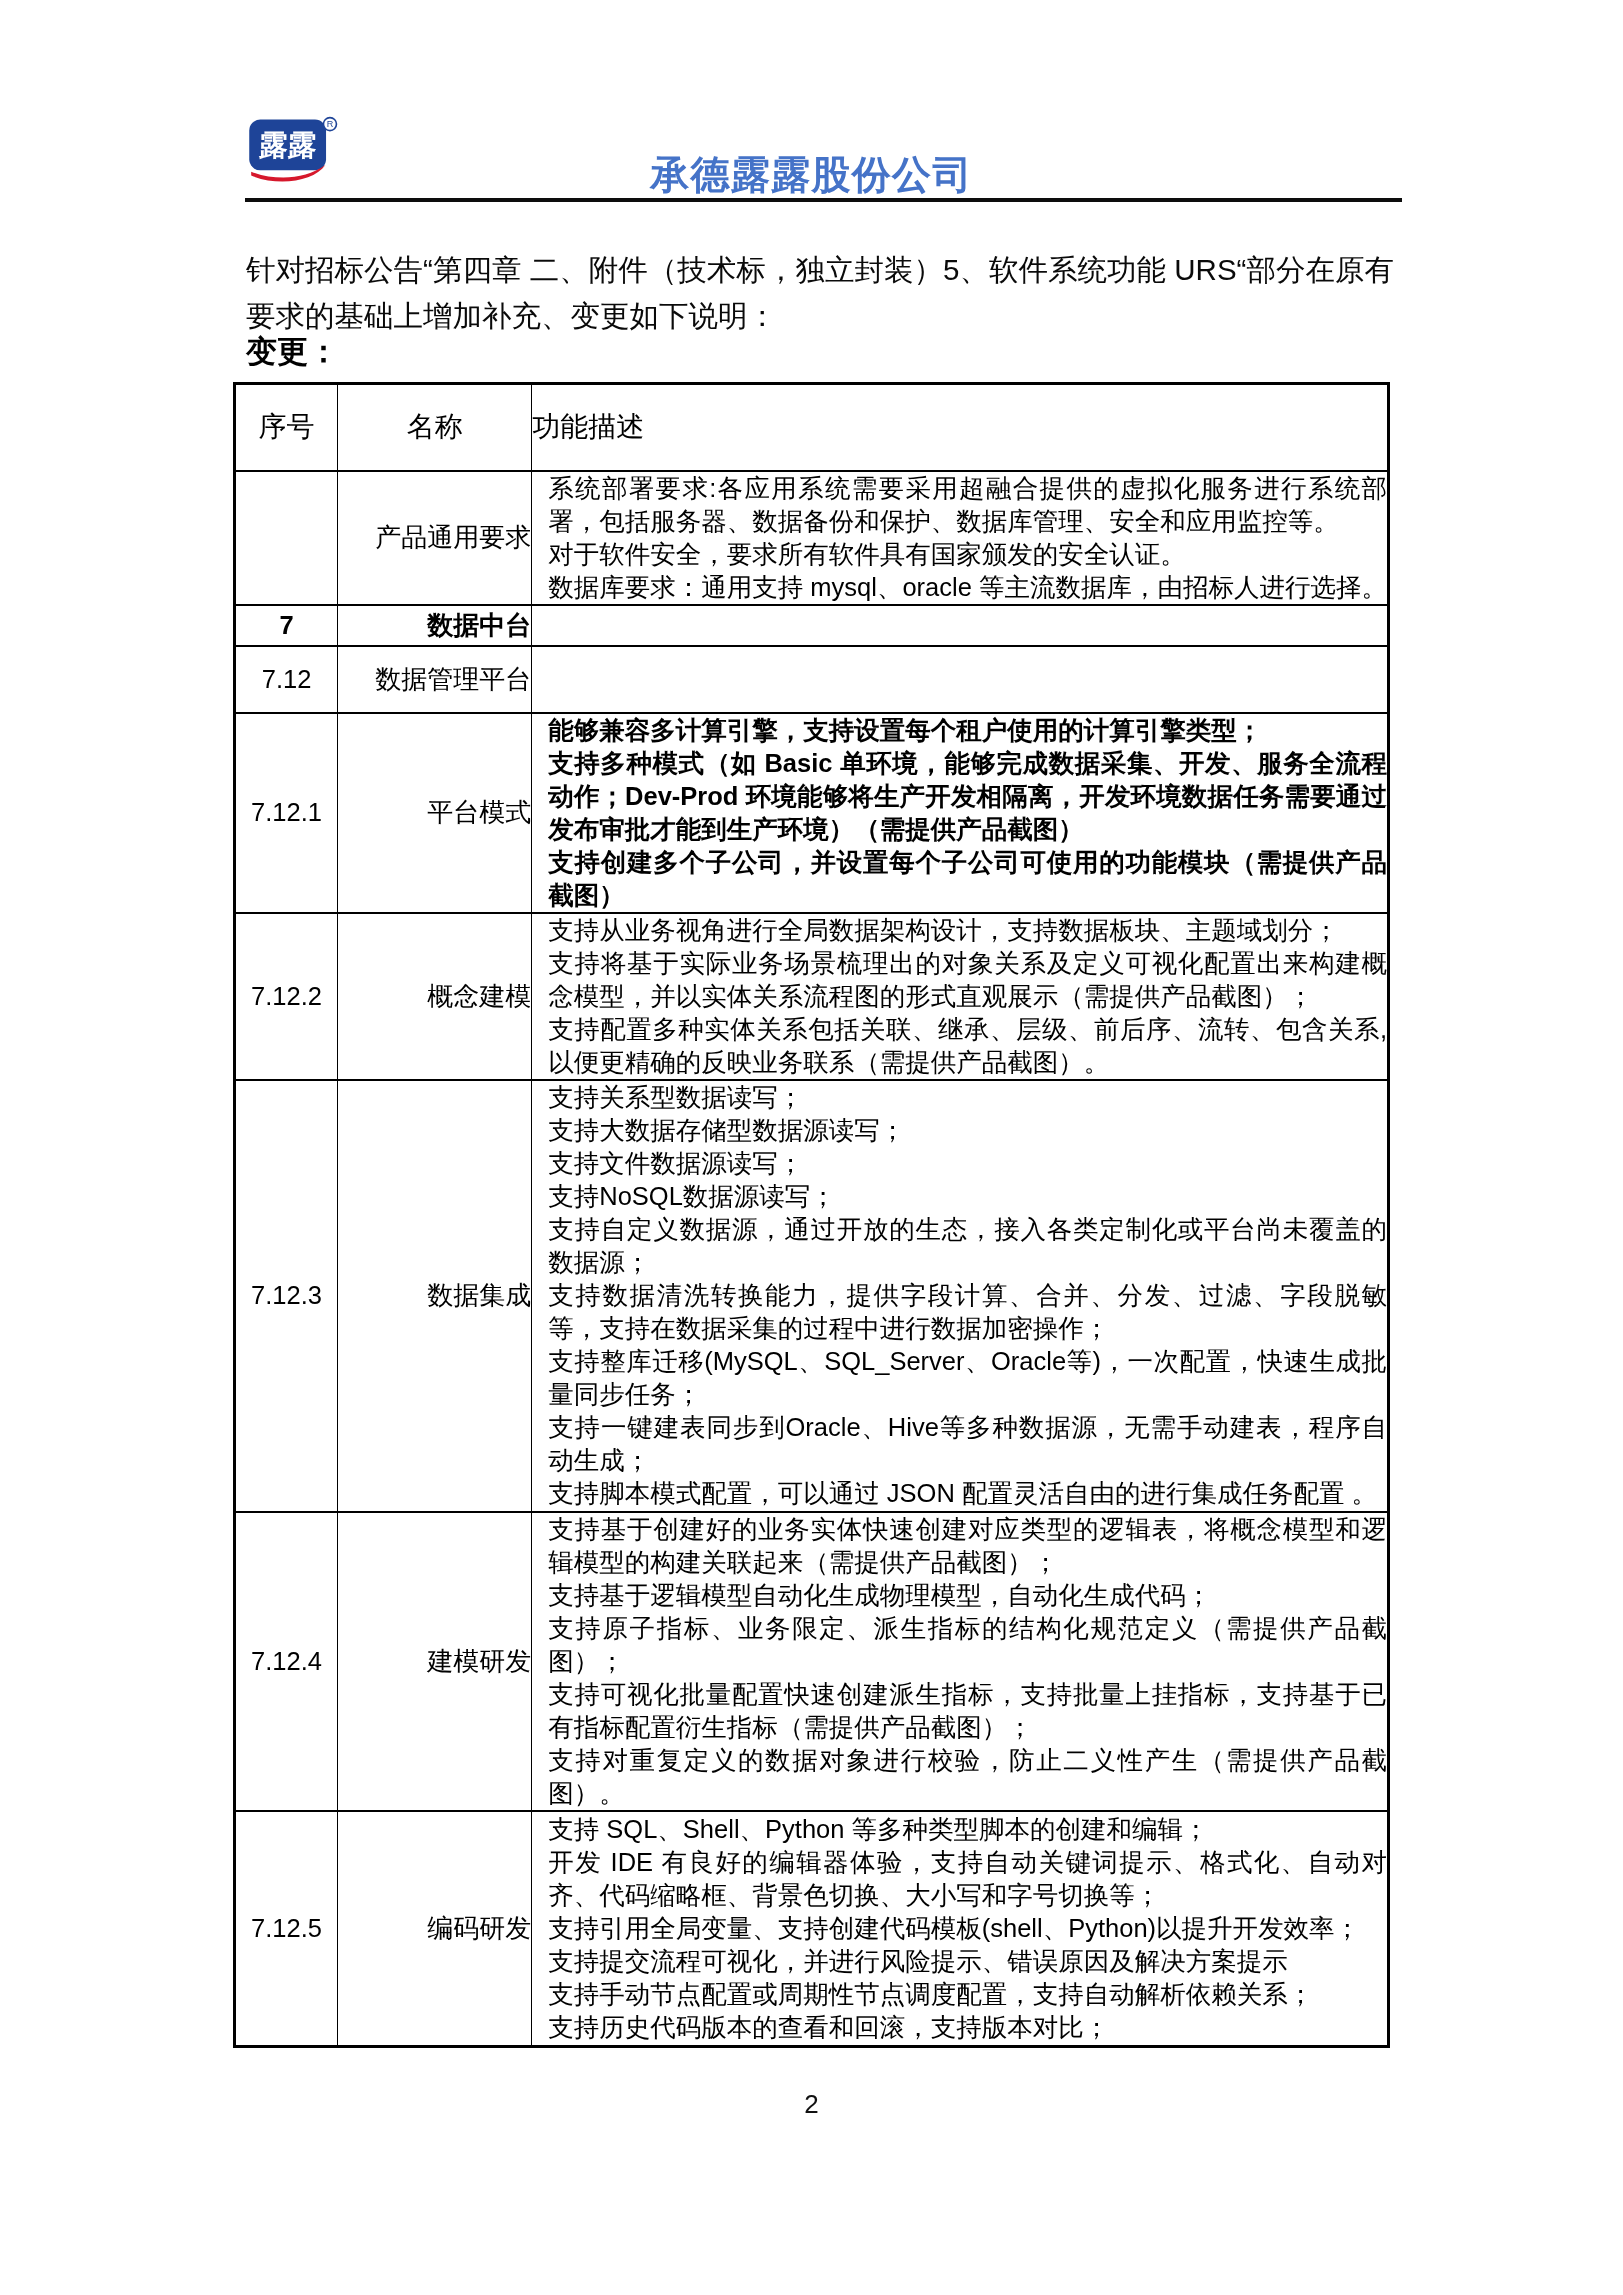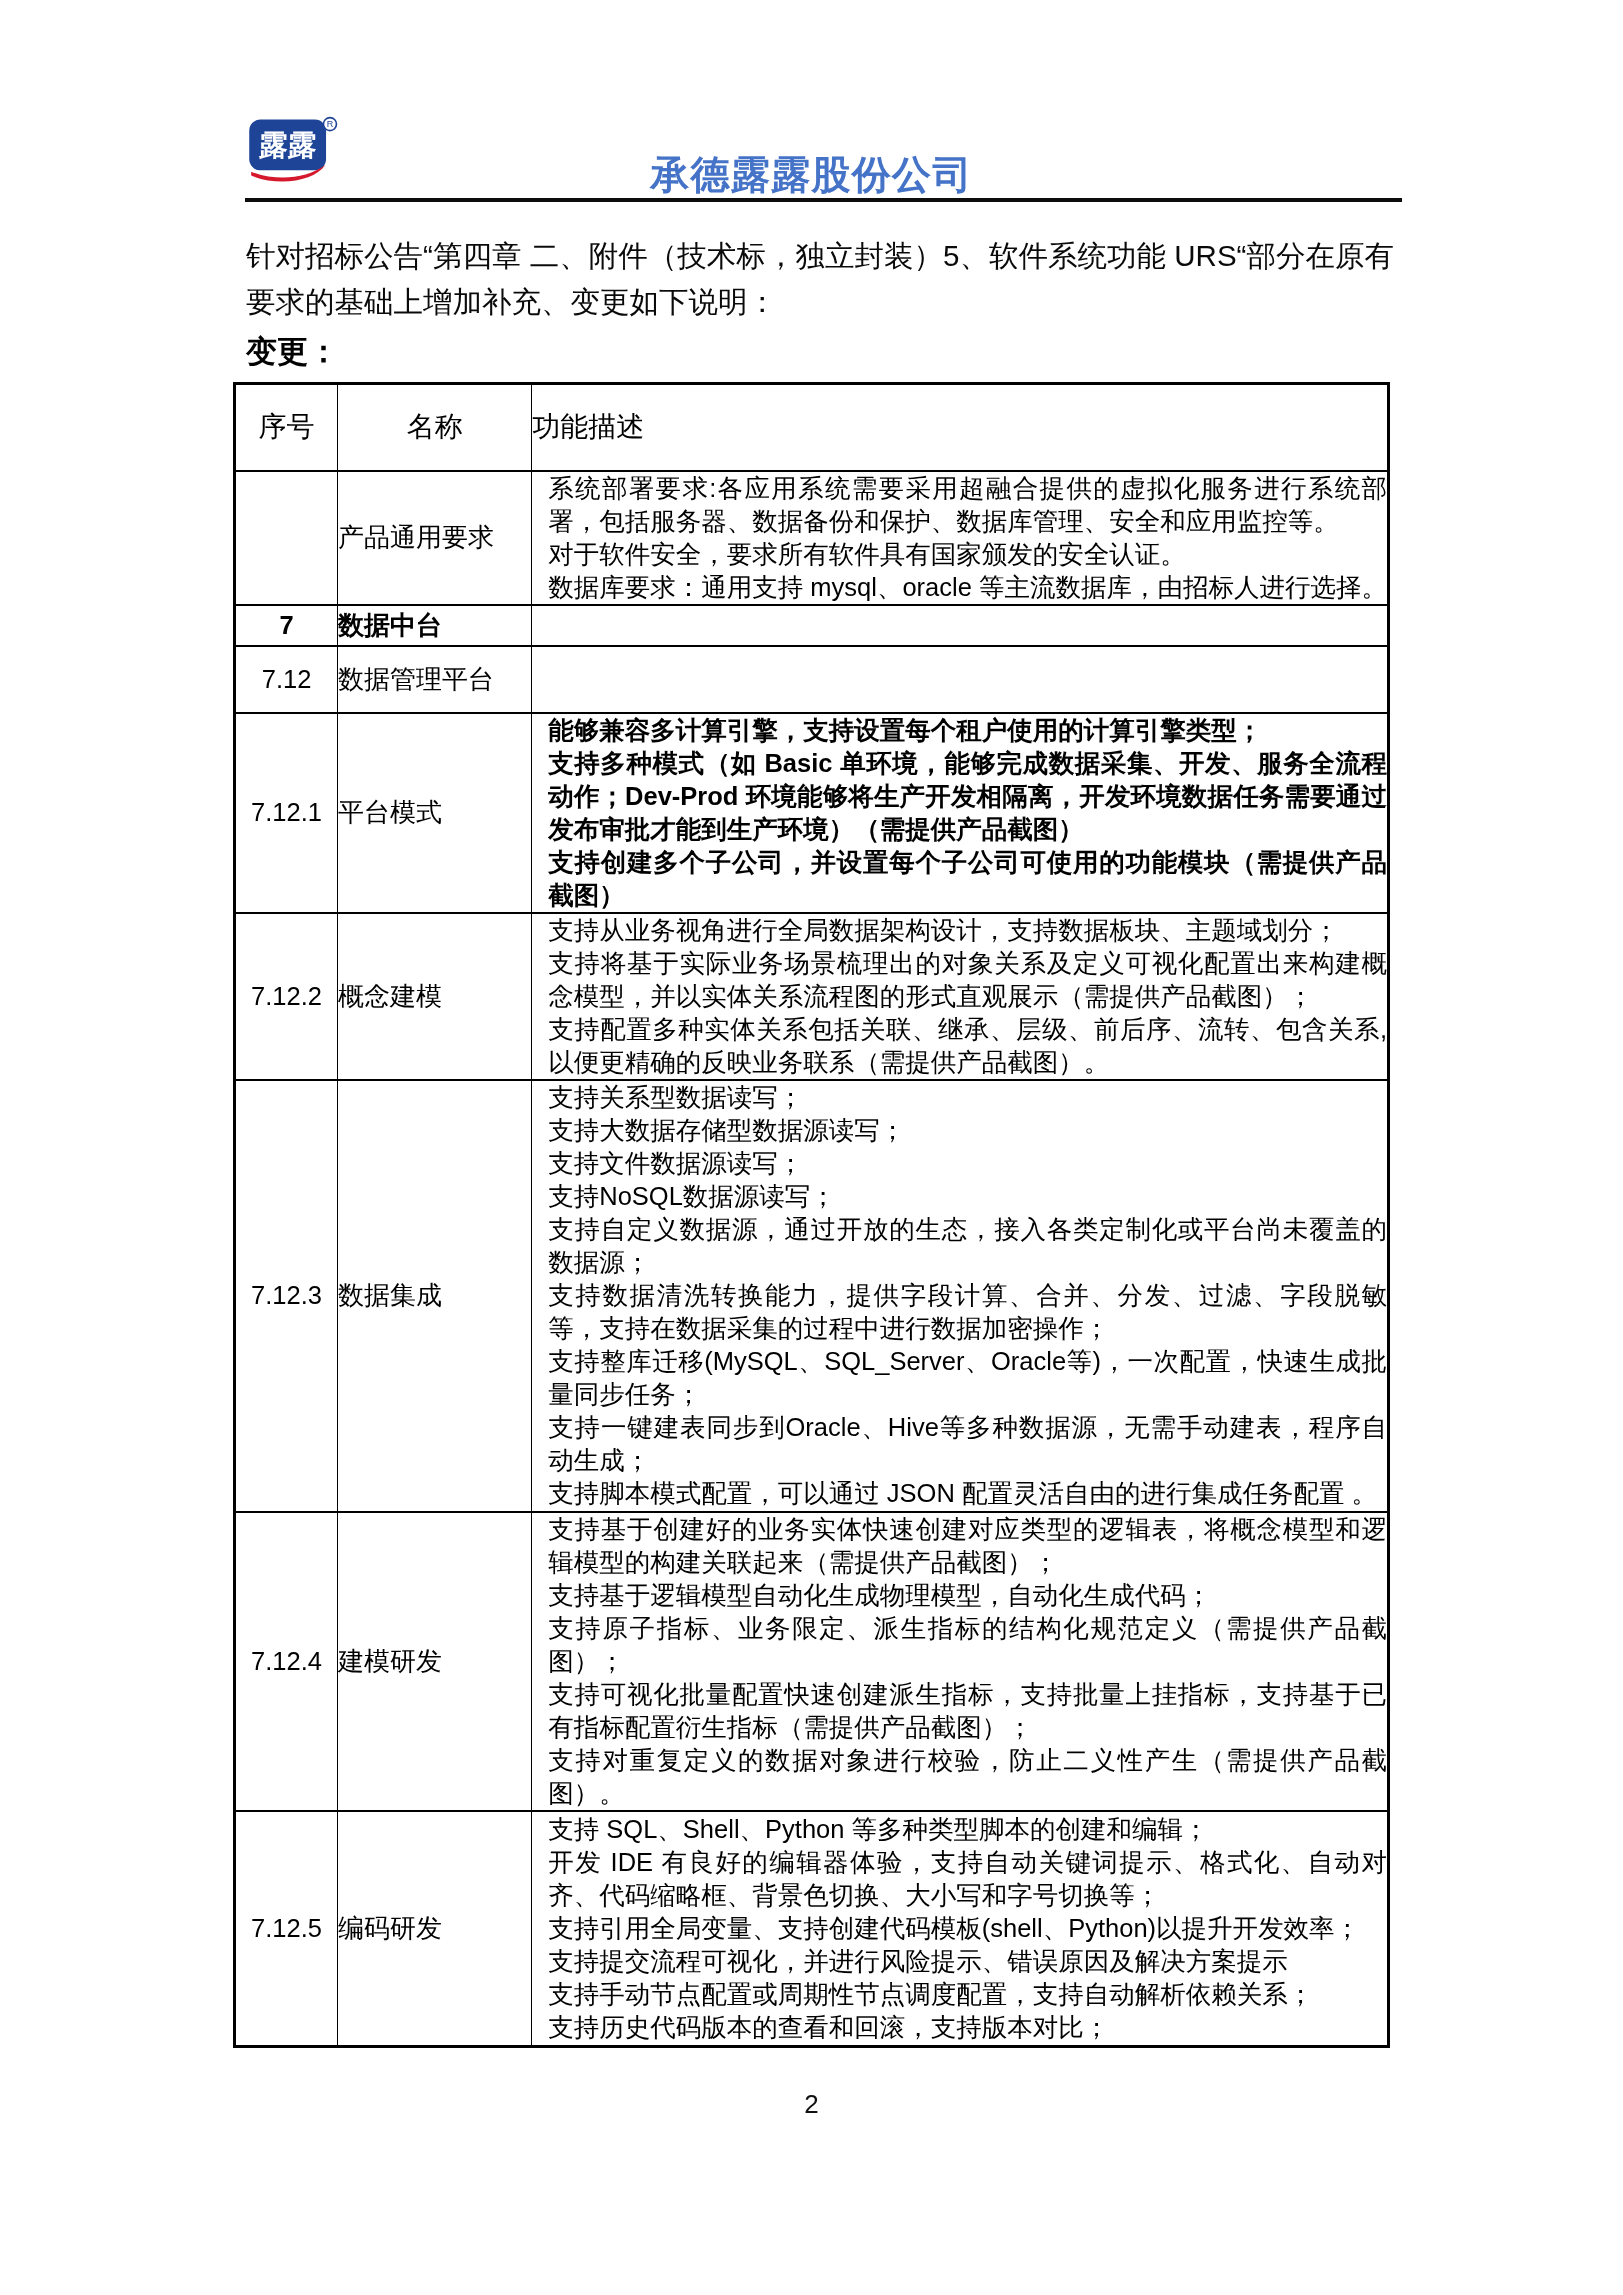--- a/index.html
+++ b/index.html
@@ -24,21 +24,21 @@
     position:absolute;left:0;top:148px;width:1623px;
     text-align:center;font-size:39px;font-weight:bold;
     color:var(--title-blue,#4573c8);letter-spacing:1.3px;
   }
   .header-rule{
     position:absolute;left:245px;top:198px;width:1157px;height:3.9px;
     background:#0d0d0d;
   }
   
   .intro{
-    position:absolute;left:246px;top:233px;width:1148px;
+    position:absolute;left:246px;top:247px;width:1148px;
     font-size:29.5px;line-height:46px;text-align:justify;
     margin:0;color:#0a0a0a;
   }
   .change-label{
     position:absolute;left:246px;top:331px;
     font-size:31px;font-weight:bold;color:#000;
   }
   
   table.urs{
     position:absolute;left:233px;top:382px;
@@ -49,21 +49,21 @@
     border-left:1.3px solid var(--border-black,#000);
     border-right:1.3px solid var(--border-black,#000);
     border-top:2px solid var(--border-black,#000);
     border-bottom:2px solid var(--border-black,#000);
     padding:0;vertical-align:middle;
     font-weight:normal;
   }
   th.h-no,th.h-name{font-size:28px;font-weight:bold;text-align:center;}
   th.h-desc{font-size:28px;font-weight:bold;text-align:left;padding-left:17px;}
   td.c-no{font-size:25.5px;text-align:center;}
-  td.c-name{font-size:26px;text-align:left;}
+  td.c-name{font-size:26px;text-align:right;}
   td.c-desc{font-size:25.5px;text-align:justify;padding:1.3px 14.4px 1.3px 17px;}
   .desc{
     white-space:pre-line;line-height:33px;overflow:hidden;margin-left:16px;
   }
   tr.bold-row td{font-weight:bold;}
   
   tr.rh{height:87px;}
   tr.r0{height:134px;}  tr.r0 .desc{max-height:134px;}
   tr.r1{height:41px;}
   tr.r2{height:67px;padding-left:7px;}

